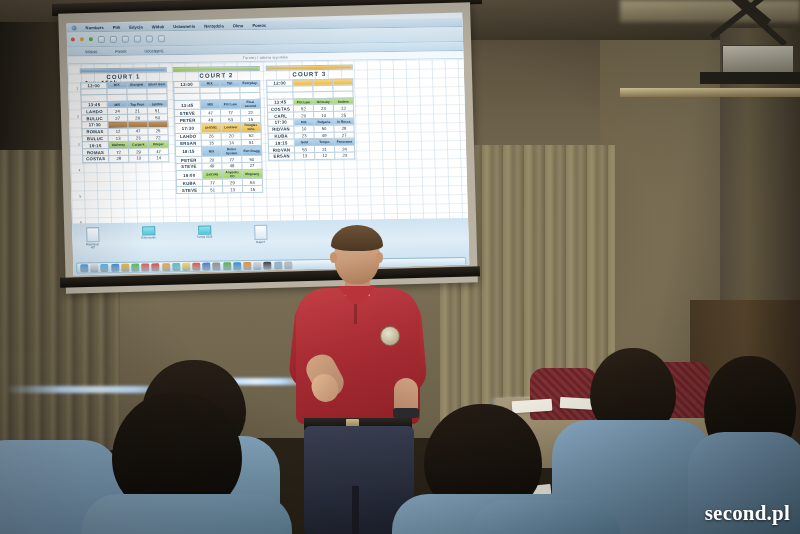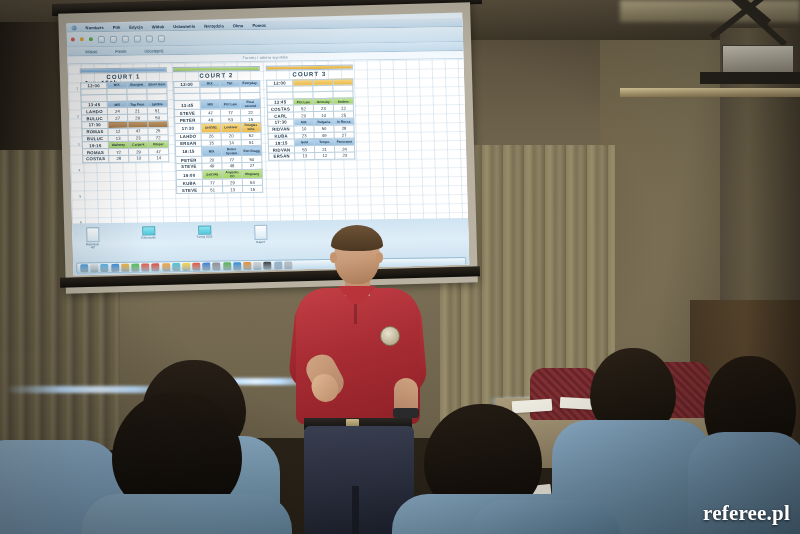--- a/index.html
+++ b/index.html
@@ -771,14 +771,14 @@
 
   <div class="aud-head" style="left:704px;top:356px;width:92px;height:110px;
        background:linear-gradient(170deg,#241b12,#0f0b07);border-radius:48% 48% 46% 46%/50% 50% 50% 50%;"></div>
   <div class="aud-body" style="left:688px;top:432px;width:120px;height:108px;
        background:linear-gradient(160deg,#7f9fba,#53758c);"></div>
 
   <div class="aud-body" style="left:470px;top:500px;width:150px;height:50px;
        background:linear-gradient(160deg,#84a5bf,#567a92);"></div>
 
   <div class="vignette"></div>
-  <div class="watermark">referee.pl</div>
+  <div class="watermark">second.pl</div>
 </div>
 
 </body></html>

